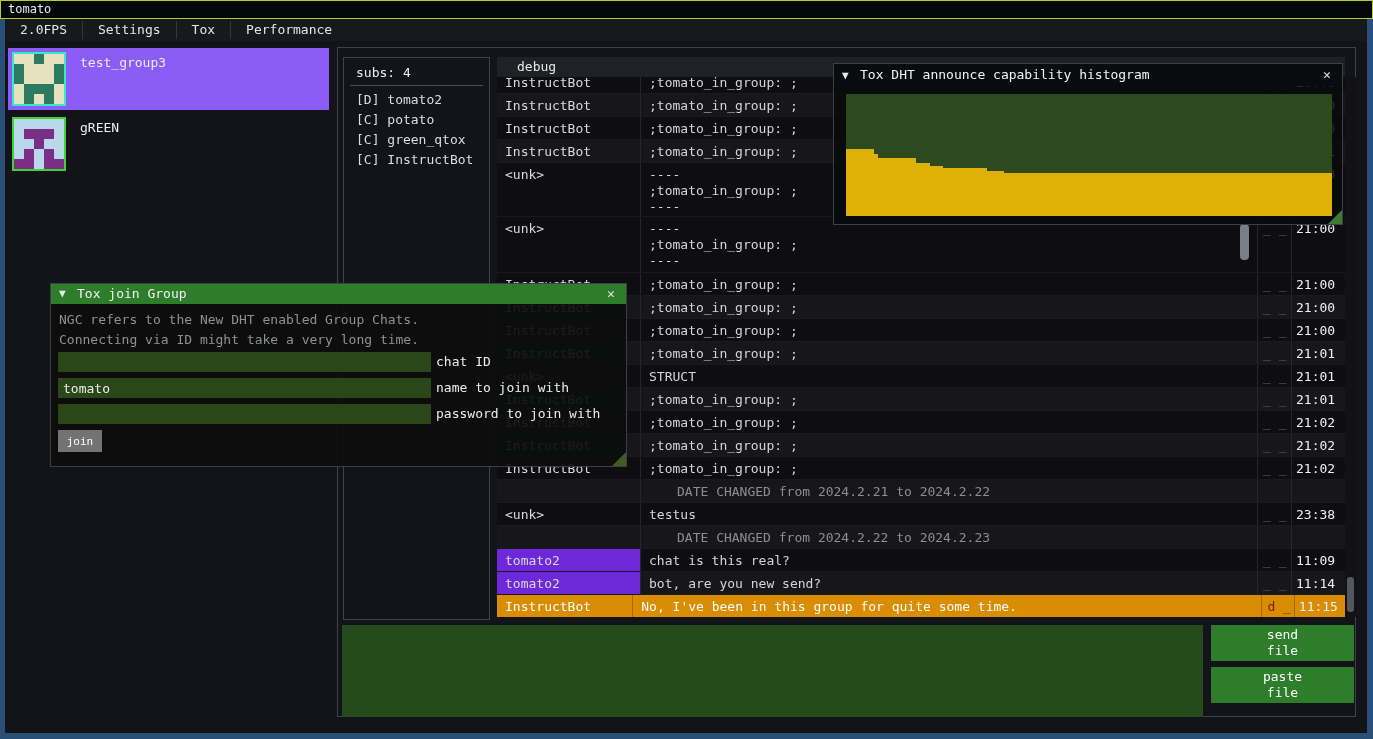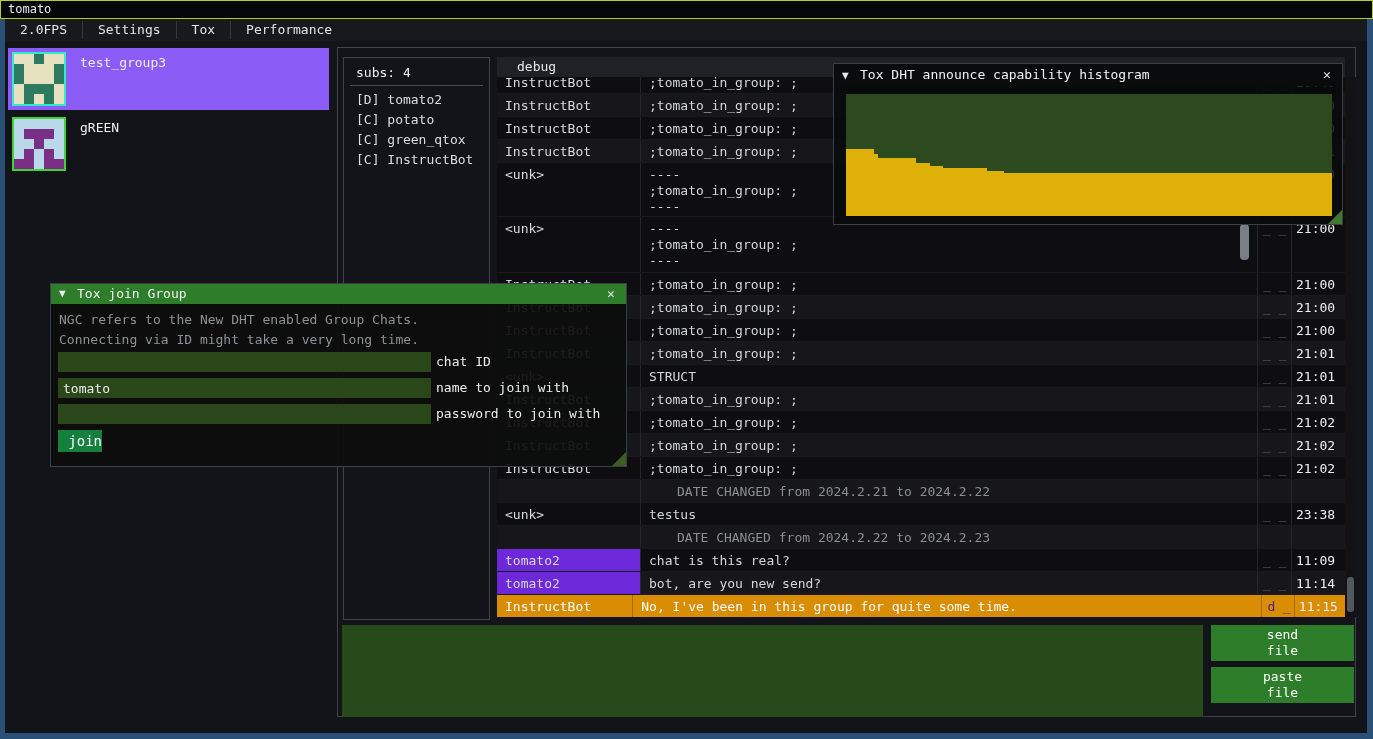--- a/index.html
+++ b/index.html
@@ -52,21 +52,21 @@
   .r.hl { background:#d88d05; }
   .cell { height:100%; padding-top:4px; white-space:pre-line; line-height:16px; overflow:hidden; }
   .cn { width:143px; padding-left:8px; }
   .cm { width:617px; padding-left:8px; border-left:1px solid #26262b; color:#d4d6d8; }
   .cs { width:34px; border-left:1px solid #26262b; color:#63666b; padding-left:5px; }
   .ct { width:54px; border-left:1px solid #26262b; padding-left:4px; color:#eef0f2; }
   .r.sys .cm { color:#8b8e92;padding-left:36px; }
   .cn.greenbg { background:#6d28d9; }
   .r.hl .cm, .r.hl .cs, .r.hl .ct { border-left-color:#a86b03; }
   .r.hl .cn, .r.hl .cm { color:#fdfdfd; }
-  .r.hl .cs { color:#4c1d95;margin-left:47px; }
+  .r.hl .cs { color:#7f1d1d;margin-left:47px; }
 
   .scrollbar-track { position:absolute; left:1345px; top:77px; width:11px; height:540px; background:#121215; }
   .scrollbar-thumb { position:absolute; left:1347px; top:577px; width:7px; height:35px; background:#53585f; border-radius:3px; }
   .mini-scrollbar { position:absolute; left:1240px; top:224px; width:9px; height:36px; background:#7a7f87; border-radius:4px; }
 
   
   .composer-input { position:absolute; left:342px; top:625px; width:861px; height:92px;
     background:#274a1b; border:none; outline:none; resize:none; color:#e8eae8;
     font-family:"DejaVu Sans Mono",monospace; font-size:13px; padding:4px 6px; }
   .file-btn { position:absolute; left:1211px; width:143px; height:36px; background:#2e7d2b;
@@ -81,22 +81,22 @@
   .fwin-x { position:absolute; right:6px; top:0; width:18px; height:20px; text-align:center;
     color:#dfe0e2; line-height:20px; cursor:default; }
 
   .join-win { left:50px; top:283px; width:577px; height:184px; background:rgba(12,13,12,0.93); z-index:20; }
   .join-title { background:#2e7d2a; }
   .join-desc { position:absolute; left:8px; color:#8f9294; white-space:nowrap; }
   .join-input { position:absolute; left:7px; width:373px; height:20px; background:#2a4719;
     border:none; outline:none; color:#eceeec; font-family:"DejaVu Sans Mono",monospace;
     font-size:13px; padding:0 5px; }
   .join-label { position:absolute; left:385px; height:20px; line-height:20px; color:#eceeec; white-space:nowrap; }
-  .join-btn { position:absolute; left:7px; top:146px; width:44px; height:22px; background:#15803d;
-    color:#fff; border:none; font-family:"DejaVu Sans Mono",monospace; font-size:14px; cursor:default;text-align:right; }
+  .join-btn { position:absolute; left:7px; top:146px; width:44px; height:22px; background:#737373;
+    color:#fff; border:none; font-family:"DejaVu Sans Mono",monospace; font-size:11px; cursor:default; }
   .grip { position:absolute; right:0; bottom:0; width:0; height:0;
     border-left:14px solid transparent; }
   .join-grip { border-bottom:14px solid #3f5c22; }
 
   .hist-win { left:833px; top:63px; width:510px; height:162px; background:rgba(8,9,10,0.86); z-index:30; }
   .hist-title { height:22px; line-height:22px; background:#0a0b0d; }
   .hist-plot { position:absolute; left:12px; top:30px; width:486px; height:122px; background:#2c4a1d; }
   .hist-grip { border-bottom:14px solid #3f7a2f; }
 </style>
 </head>

